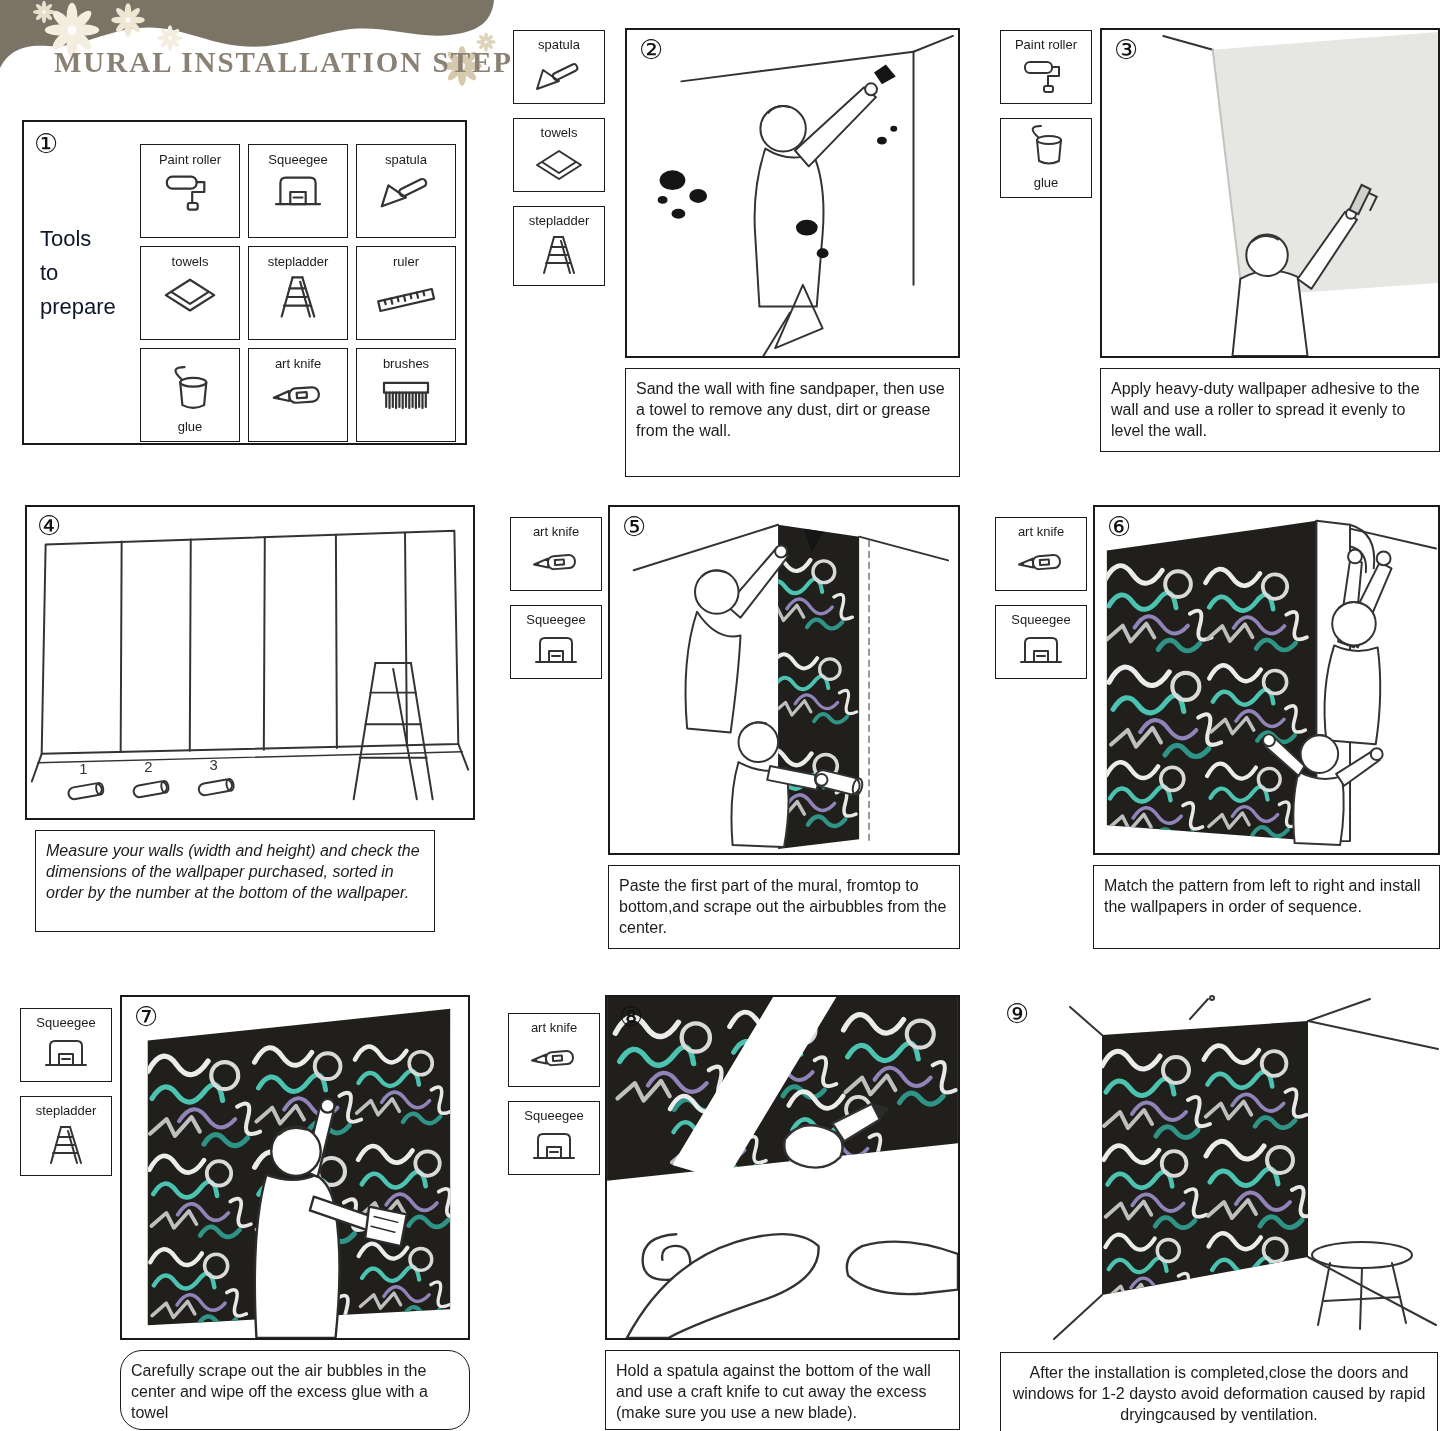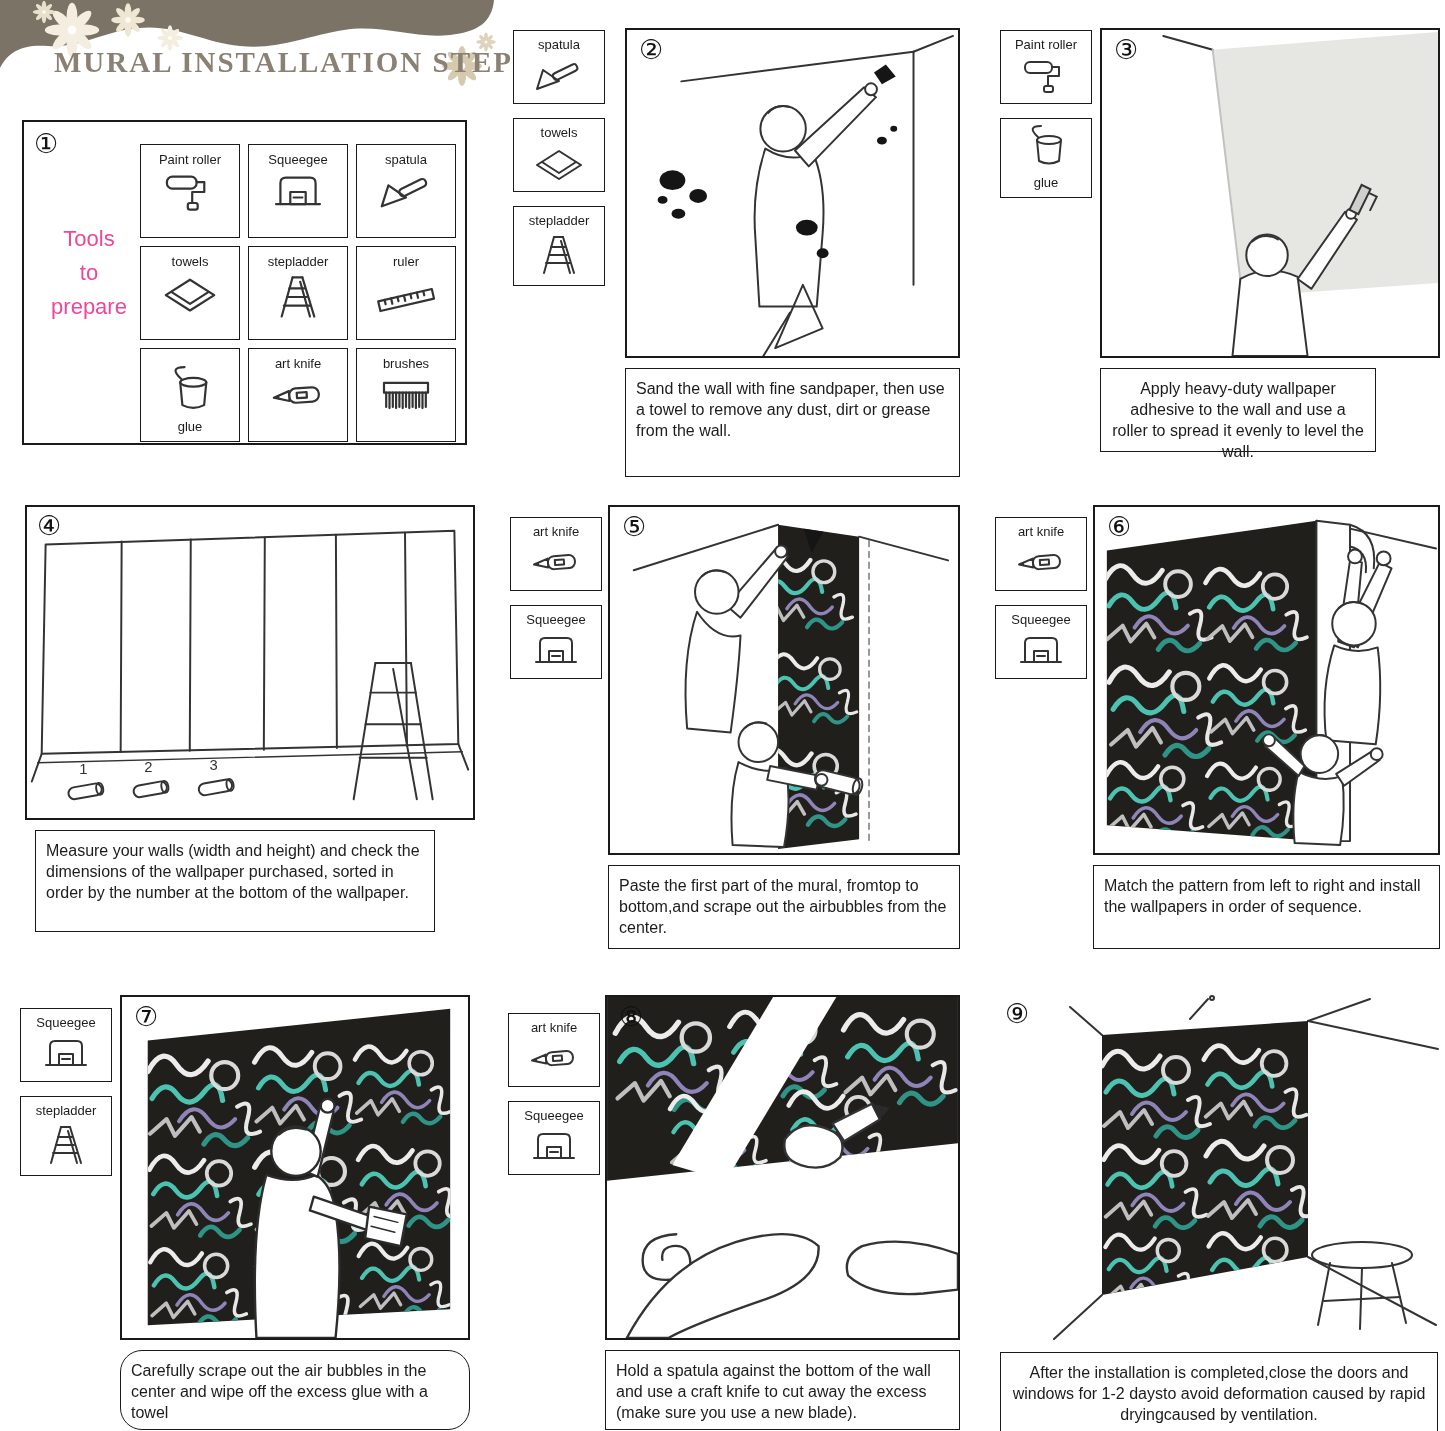--- a/index.html
+++ b/index.html
@@ -26,22 +26,22 @@
   .chip { width:92px; border:1.6px solid #1a1a1a; background:#fff; display:flex;
     flex-direction:column; align-items:center; padding:6px 3px 7px; gap:4px; }
   .chip.label-bottom { flex-direction:column-reverse; }
   .tlabel { font-size:13px; white-space:nowrap; }
   .tool-icon { width:58px; height:40px; }
   .tool-icon.tall { height:46px; }
 
   
   .tools-panel { position:absolute; left:22px; top:120px; width:445px; height:325px;
     border:2px solid #1a1a1a; background:#fff; }
-  .tools-label { position:absolute; left:16px; top:100px; width:98px; text-align:center;
-    font-size:22px; line-height:1.55; color:#ec4899; }
+  .tools-label { position:absolute; left:16px; top:100px; width:98px; text-align:left;
+    font-size:22px; line-height:1.55; color:#0f172a; }
   .tools-label span { display:block; }
   .tools-grid { position:absolute; left:116px; top:22px; display:grid;
     grid-template-columns:repeat(3,100px); grid-auto-rows:94px; gap:8px; }
   .tool-cell { border:1.6px solid #1a1a1a; background:#fff; display:flex; flex-direction:column;
     align-items:center; padding:7px 2px 4px; gap:3px; }
   .tool-cell.label-bottom { flex-direction:column-reverse; padding:4px 2px 7px; }
   .cell-icon { width:62px; height:44px; }
   .cell-icon.tall { height:50px; }
 </style>
 </head>
@@ -290,21 +290,21 @@
           <circle cx="252" cy="186" r="5" fill="#fff"></circle>
           <circle cx="167" cy="228" r="21" fill="#fff"></circle>
           <path d="M152 214 q12 -10 26 -2"></path>
         </g>
         <g transform="rotate(26 262 172)">
           <rect x="256" y="158" width="10" height="28" fill="#cfcfcc" stroke="#333" stroke-width="2"></rect>
           <path d="M266 162 h9 v16" fill="none" stroke="#333" stroke-width="2"></path>
         </g>
       </svg>
     </div>
-    <div class="caption" style="left:105px; top:340px; width:276px; height:84px;text-align:center;">Apply heavy-duty wallpaper adhesive to the wall and use a roller to spread it evenly to level the wall.</div>
+    <div class="caption" style="left:105px; top:340px; width:340px; height:84px;">Apply heavy-duty wallpaper adhesive to the wall and use a roller to spread it evenly to level the wall.</div>
   </div>
 
   <div class="step" style="left:25px; top:505px; width:450px; height:430px;">
     <div class="illus" style="left:0; top:0; width:450px; height:315px;">
       <span class="num" style="left:10px; top:5px;">④</span>
       <svg viewBox="0 0 450 315">
         <g fill="none" stroke="#333" stroke-width="2" stroke-linecap="round" stroke-linejoin="round">
           <polygon points="18,38 432,24 436,240 14,250"></polygon>
           <path d="M95 35 L94 248"></path>
             <path d="M165 33 L164 247"></path>
@@ -333,21 +333,21 @@
             <path d="M342 220 h56"></path>
             <path d="M336 254 h68"></path>
         </g>
         <g font-size="15" fill="#333">
           <text x="52" y="270">1</text>
           <text x="118" y="268">2</text>
           <text x="184" y="266">3</text>
         </g>
       </svg>
     </div>
-    <div class="caption" style="left:10px; top:325px; width:400px; height:102px;">Measure your walls (width and height) and check the dimensions of the wallpaper purchased, sorted in order by the number at the bottom of the wallpaper.</div>
+    <div class="caption" style="left:10px; top:325px; width:400px; height:102px;font-style:italic;">Measure your walls (width and height) and check the dimensions of the wallpaper purchased, sorted in order by the number at the bottom of the wallpaper.</div>
   </div>
 
   <div class="step" style="left:508px; top:505px; width:452px; height:450px;">
     <div class="chips" style="left:2px; top:12px;">
       <div class="chip">
         <span class="tlabel">art knife</span>
         <svg class="tool-icon" viewBox="0 0 56 40">
             <use href="#icon-art-knife"></use>
           </svg>
       </div>

